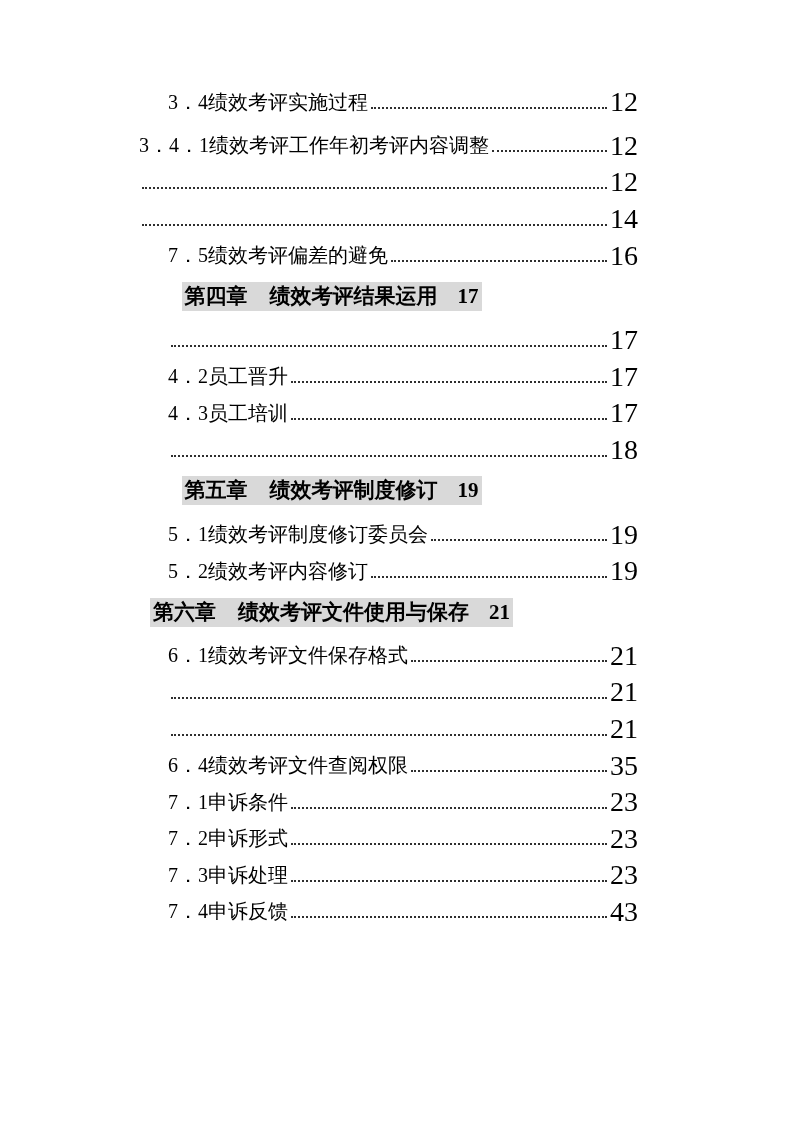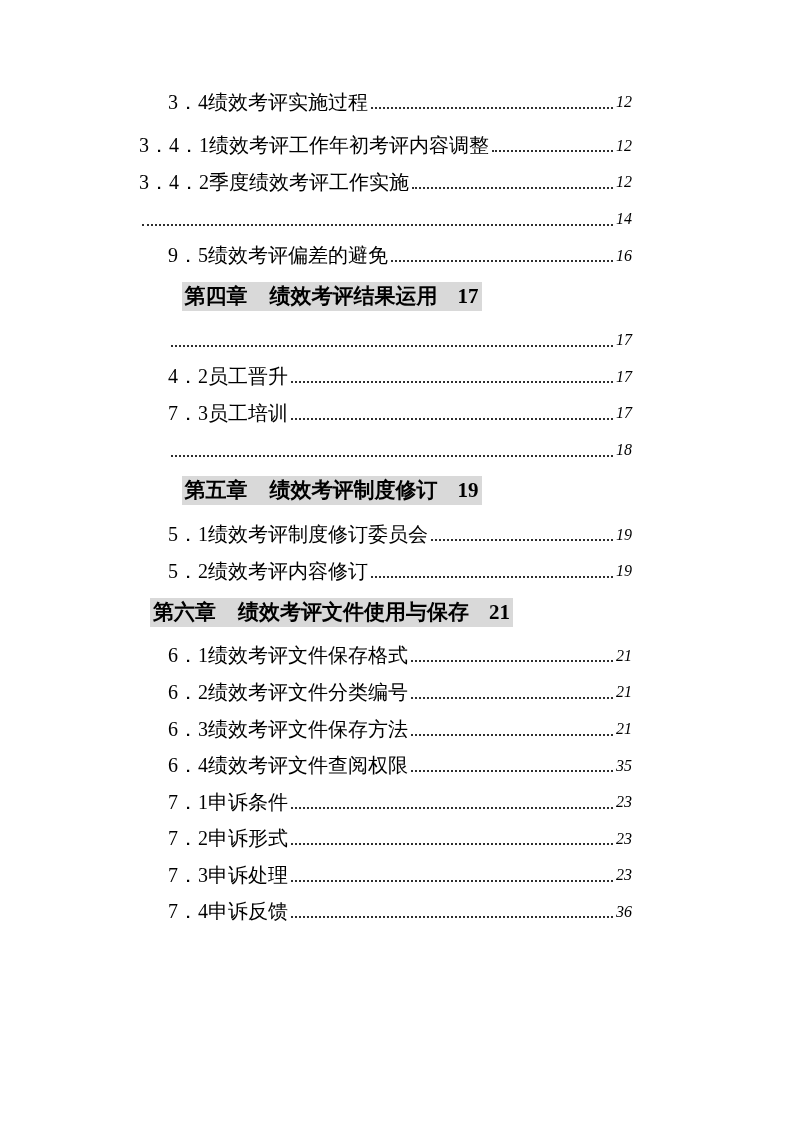--- a/index.html
+++ b/index.html
@@ -24,21 +24,21 @@
   .entry.lvl2{padding-left:29px;}
   .entry.first{margin-bottom:7px;}
   .e-label{flex:0 0 auto;}
   .dots{
     flex:1 1 auto;
     height:0;
     border-bottom:2px dotted #2e2e2e;
     margin:11px 3px 0 3px;
     min-width:10px;
   }
-  .e-page{flex:0 0 auto;min-width:22px;text-align:left;font-size:16px;font-style:italic;}
+  .e-page{flex:0 0 auto;min-width:22px;text-align:right;font-size:28px;}
   .chapter-row{
     margin:8px -25px 11px -139px;
     text-align:center;
   }
   .chapter-chip{
     display:inline-block;
     background:#d9d9d9;
     font-weight:bold;
     font-size:21px;
     line-height:29px;
@@ -60,32 +60,31 @@
     <span class="e-page">12</span>
   </div>
 
   <div class="entry lvl3">
     <span class="e-label">3．4．1绩效考评工作年初考评内容调整</span>
     <span class="dots"></span>
     <span class="e-page">12</span>
   </div>
 
   <div class="entry lvl3">
-    <span class="e-label">3．4．2季度绩效考评工作实施</span>
     <span class="dots"></span>
     <span class="e-page">12</span>
   </div>
 
   <div class="entry lvl3">
     <span class="dots"></span>
     <span class="e-page">14</span>
   </div>
 
   <div class="entry lvl2">
-    <span class="e-label">9．5绩效考评偏差的避免</span>
+    <span class="e-label">7．5绩效考评偏差的避免</span>
     <span class="dots"></span>
     <span class="e-page">16</span>
   </div>
 
   <div class="chapter-row">
     <span class="chapter-chip">
       <span>第四章</span><span class="ch-gap"></span><span>绩效考评结果运用</span><span class="ch-pgap"></span><span>17</span>
     </span>
   </div>
 
@@ -94,21 +93,21 @@
     <span class="e-page">17</span>
   </div>
 
   <div class="entry lvl2">
     <span class="e-label">4．2员工晋升</span>
     <span class="dots"></span>
     <span class="e-page">17</span>
   </div>
 
   <div class="entry lvl2">
-    <span class="e-label">7．3员工培训</span>
+    <span class="e-label">4．3员工培训</span>
     <span class="dots"></span>
     <span class="e-page">17</span>
   </div>
 
   <div class="entry lvl2">
     <span class="dots"></span>
     <span class="e-page">18</span>
   </div>
 
   <div class="chapter-row">
@@ -135,27 +134,25 @@
     </span>
   </div>
 
   <div class="entry lvl2">
     <span class="e-label">6．1绩效考评文件保存格式</span>
     <span class="dots"></span>
     <span class="e-page">21</span>
   </div>
 
   <div class="entry lvl2">
-    <span class="e-label">6．2绩效考评文件分类编号</span>
     <span class="dots"></span>
     <span class="e-page">21</span>
   </div>
 
   <div class="entry lvl2">
-    <span class="e-label">6．3绩效考评文件保存方法</span>
     <span class="dots"></span>
     <span class="e-page">21</span>
   </div>
 
   <div class="entry lvl2">
     <span class="e-label">6．4绩效考评文件查阅权限</span>
     <span class="dots"></span>
     <span class="e-page">35</span>
   </div>
 
@@ -174,16 +171,16 @@
 
   <div class="entry lvl2">
     <span class="e-label">7．3申诉处理</span>
     <span class="dots"></span>
     <span class="e-page">23</span>
   </div>
 
   <div class="entry lvl2">
     <span class="e-label">7．4申诉反馈</span>
     <span class="dots"></span>
-    <span class="e-page">36</span>
+    <span class="e-page">43</span>
   </div>
 
 </div>
 
 </body></html>

